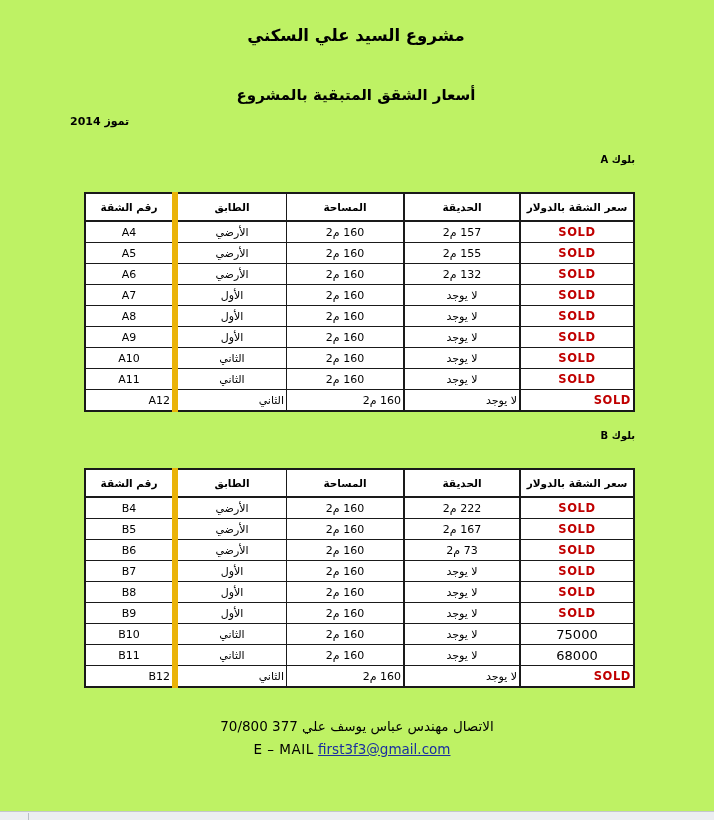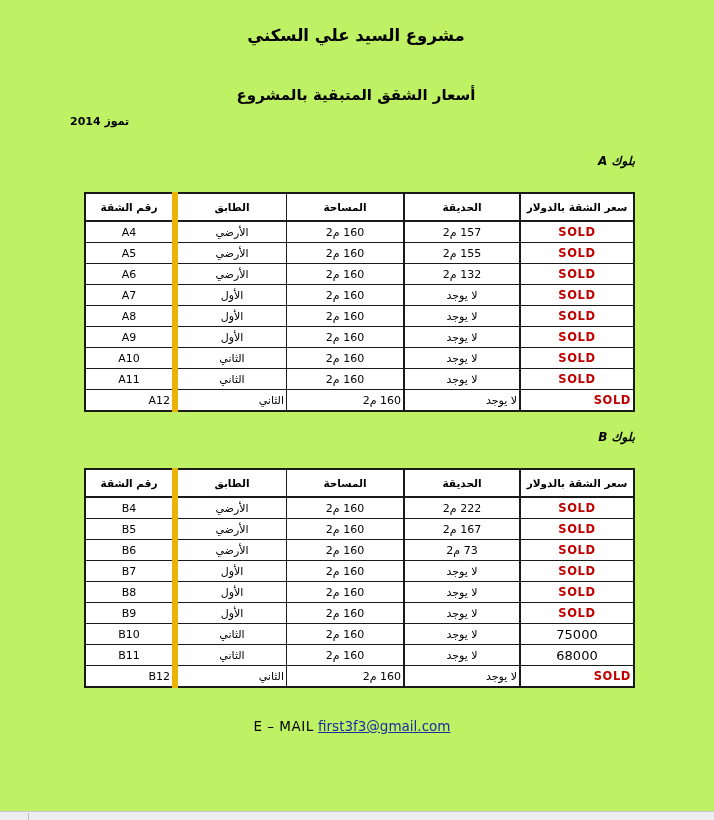--- a/index.html
+++ b/index.html
@@ -48,25 +48,24 @@
     position: absolute;
     top: 115px;
     left: 70px;
     font-size: 11px;
     font-weight: bold;
     direction: rtl;
   }
 
   .block-label {
     position: absolute;
-    font-size: 12px;
+    font-size: 10px;
     font-weight: bold;
     direction: rtl;
     white-space: nowrap;
-    font-style: italic;
   }
   #block-label-a { top: 154px; right: 79px; }
   #block-label-b { top: 430px; right: 79px; text-align: right; }
 
   
   .table-wrap {
     position: absolute;
     right: 79px;
     width: 516px;
   }
@@ -350,20 +349,21 @@
             <td class="col-garden cell-garden">لا يوجد</td>
             <td class="col-area cell-area">160 م2</td>
             <td class="col-floor cell-floor">الثاني</td>
             <td class="col-apt cell-apt">B12</td>
           </tr>
         </tbody>
     </table>
   </div>
 
   <div class="footer">
+    <div class="footer-line1">الاتصال مهندس عباس يوسف علي  377 70/800</div>
     <div class="footer-line2">
       <span class="footer-email-label">E – MAIL</span>
       <a class="footer-email" href="#">first3f3@gmail.com</a>
     </div>
   </div>
 
   <div class="bottom-strip">
     <div class="bottom-strip-tick"></div>
   </div>
 

